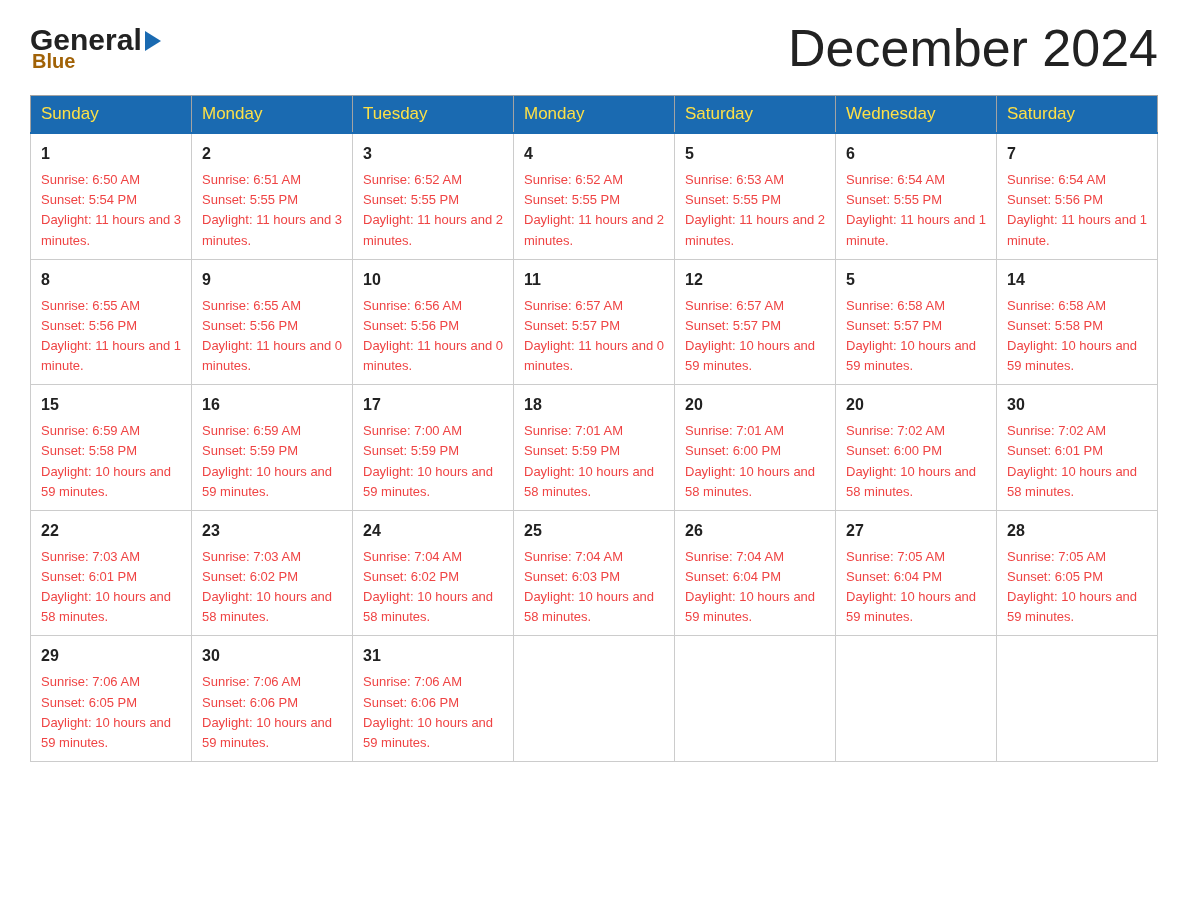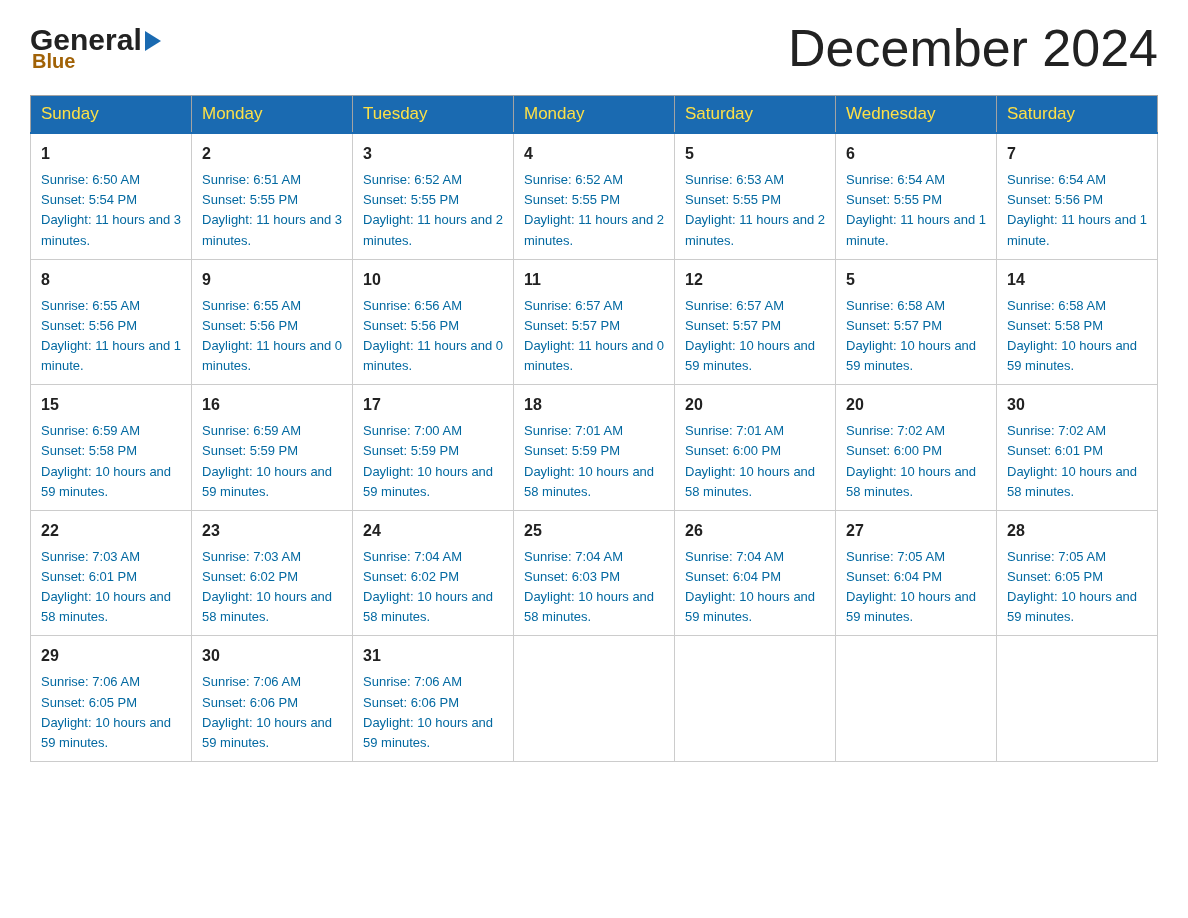--- a/index.html
+++ b/index.html
@@ -55,21 +55,21 @@
       min-height: 90px;
     }
     tbody tr td .day-num {
       font-size: 16px;
       font-weight: bold;
       display: block;
       margin-bottom: 4px;
     }
     tbody tr td .day-info {
       font-size: 13px;
-      color: #0369a1;
+      color: #ef4444;
       line-height: 1.55;
     }
     tbody tr:first-child td {
       border-top: 2px solid #1a6ab1;
     }
     tbody tr td:empty {
       background: #fff;
     }
     .logo-wrapper {
       display: flex;

